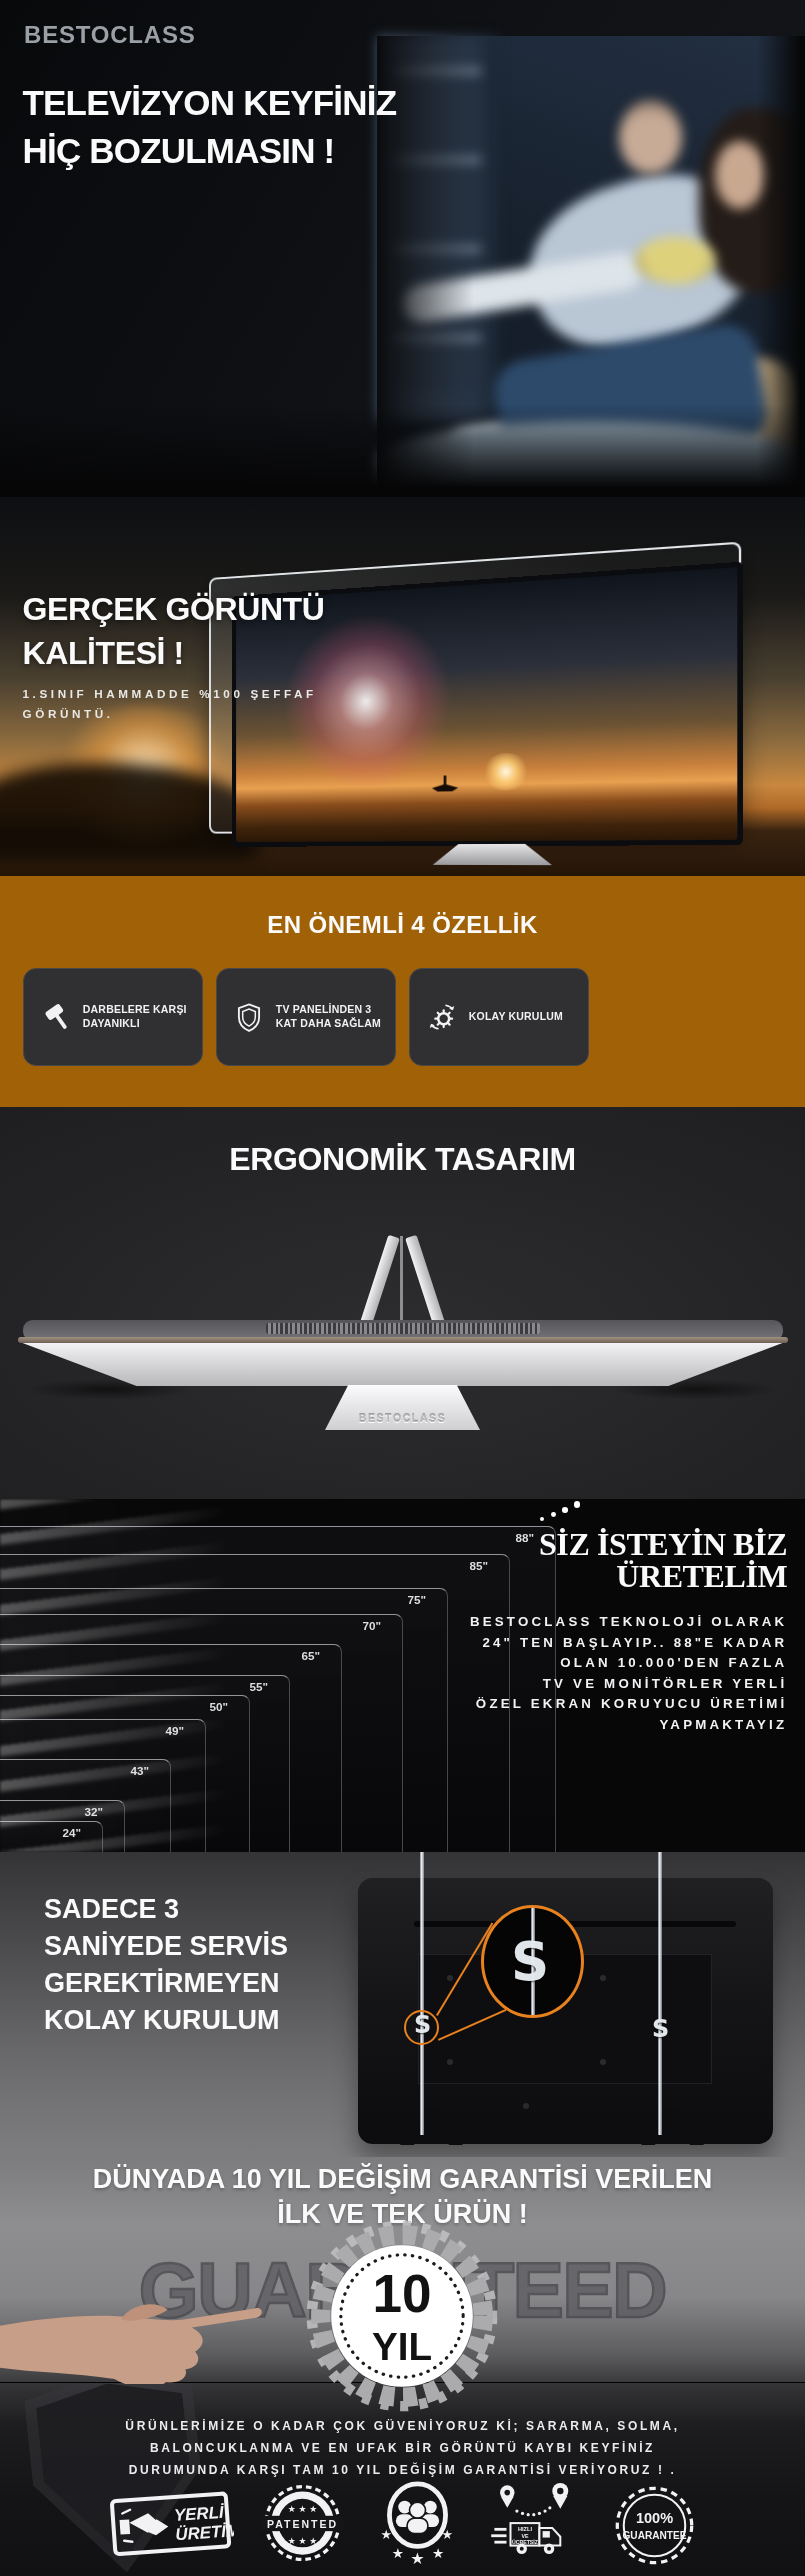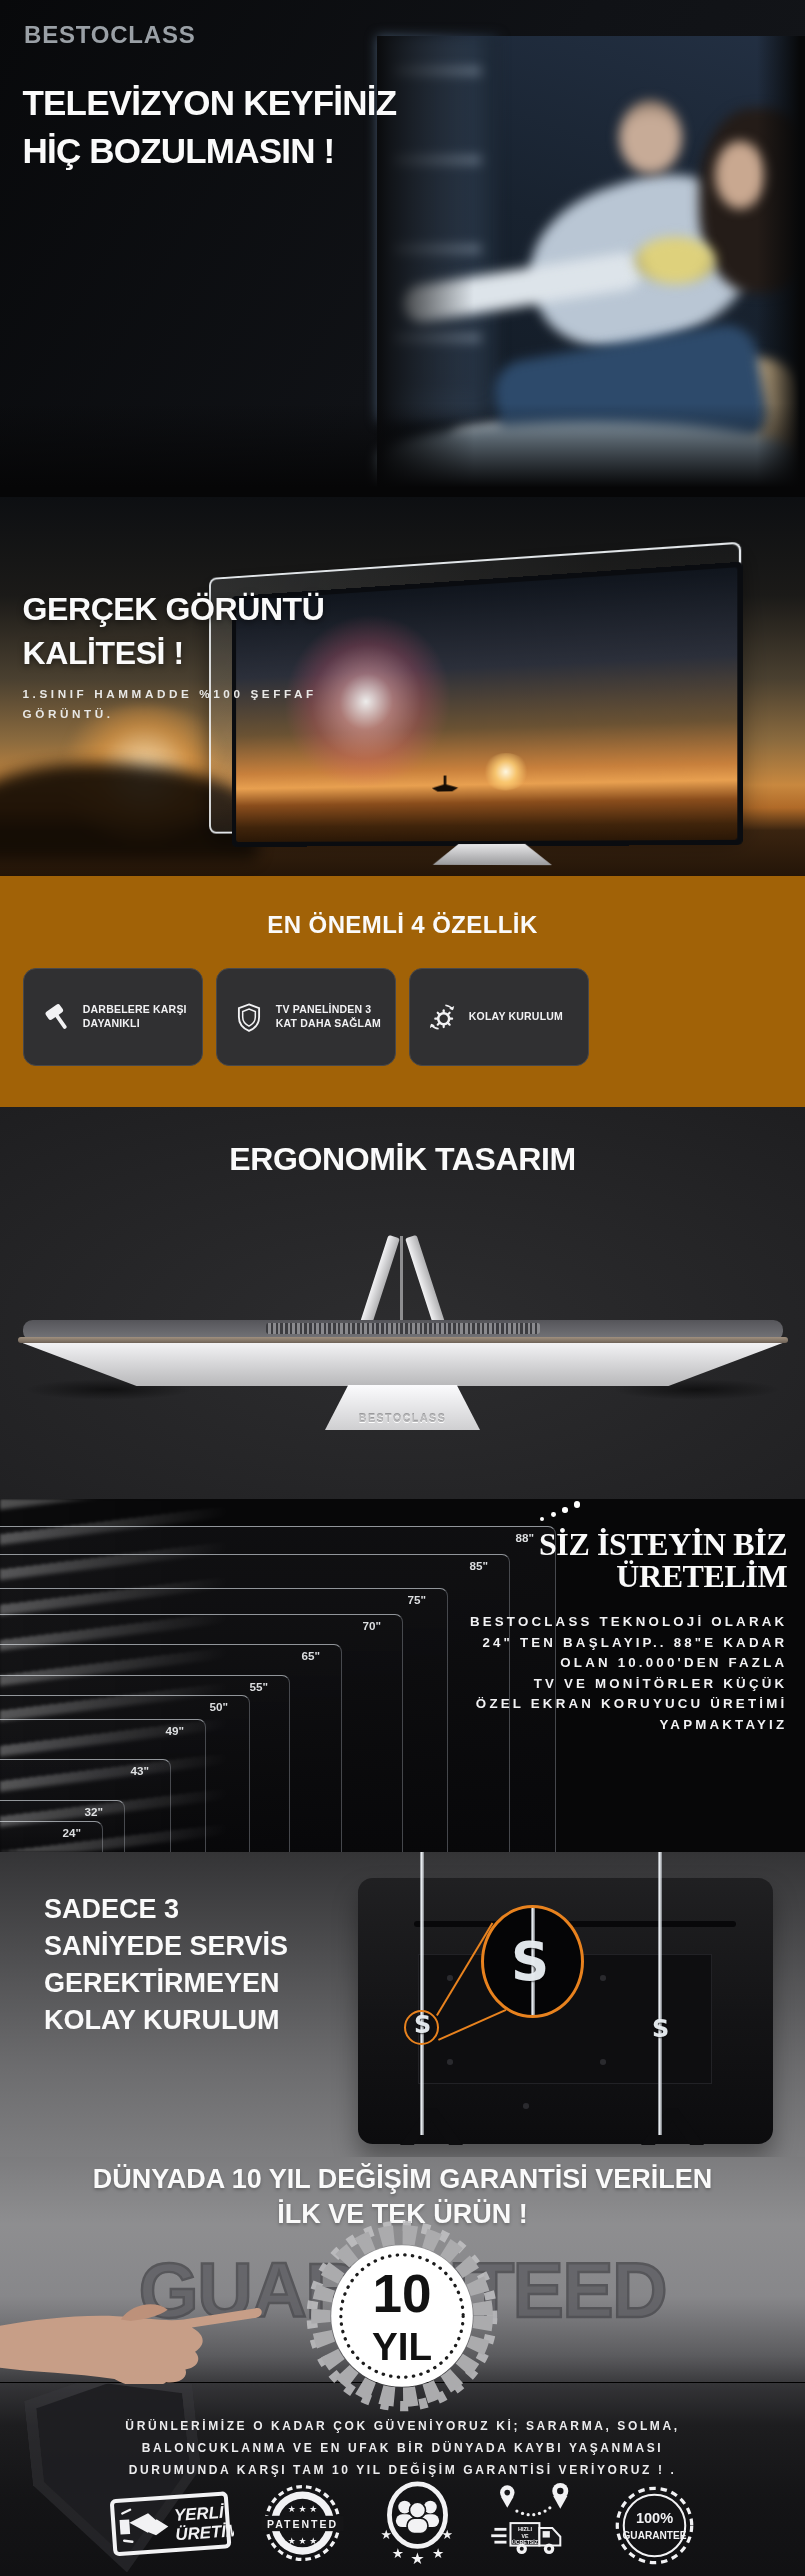--- a/index.html
+++ b/index.html
@@ -292,21 +292,21 @@
   <span class="dot" style="left:562px;top:8px;width:5.6px;height:5.6px;"></span>
   <span class="dot" style="left:574px;top:2.4px;width:6.4px;height:6.4px;"></span>
   <div id="s-title" class="hw">
     <div>SİZ İSTEYİN BİZ</div>
     <div>ÜRETELİM</div>
   </div>
   <div id="s-body">
     <div>BESTOCLASS TEKNOLOJİ OLARAK</div>
     <div>24" TEN BAŞLAYIP.. 88"E KADAR</div>
     <div>OLAN 10.000'DEN FAZLA</div>
-    <div>TV VE MONİTÖRLER KÜÇÜK</div>
+    <div>TV VE MONİTÖRLER YERLİ</div>
     <div>ÖZEL EKRAN KORUYUCU ÜRETİMİ</div>
     <div>YAPMAKTAYIZ</div>
   </div>
 </section>
 
 <section id="install">
   <div id="i-title" class="hw">
     <div>SADECE  3</div>
     <div>SANİYEDE SERVİS</div>
     <div>GEREKTİRMEYEN</div>
@@ -356,21 +356,21 @@
              C192,138 162,136 142,124 C92,116 42,116 0,110 Z" fill="#c79e87"></path>
     <path d="M150,50 C163,30 193,26 208,38 C198,46 178,50 162,52 Z" fill="#bd917a"></path>
   </svg>
 </section>
 
 <section id="footer">
   <div id="shield-wm-outer"></div>
   <div id="shield-wm-inner"></div>
   <div id="foot-text">
     <div>ÜRÜNLERİMİZE O KADAR ÇOK GÜVENİYORUZ Kİ; SARARMA, SOLMA,</div>
-    <div>BALONCUKLANMA VE EN UFAK BİR DÜNYADA KAYBI YAŞANMASI</div>
+    <div>BALONCUKLANMA VE EN UFAK BİR GÖRÜNTÜ KAYBI KEYFİNİZ</div>
     <div>DURUMUNDA KARŞI TAM  10 YIL DEĞİŞİM GARANTİSİ VERİYORUZ ! .</div>
   </div>
   <div id="badges">
 
     <svg width="127" height="84" viewBox="0 0 158 104">
       <g transform="rotate(-4 79 52)">
         <rect x="8" y="20" width="142" height="66" rx="5" fill="none" stroke="#f2f2f4" stroke-width="5"></rect>
         <rect x="16" y="44" width="12" height="18" fill="#f2f2f4"></rect>
         <polygon points="28,48 52,38 64,50 50,62" fill="#f2f2f4"></polygon>
         <polygon points="48,60 62,46 76,56 60,66" fill="#f2f2f4"></polygon>

